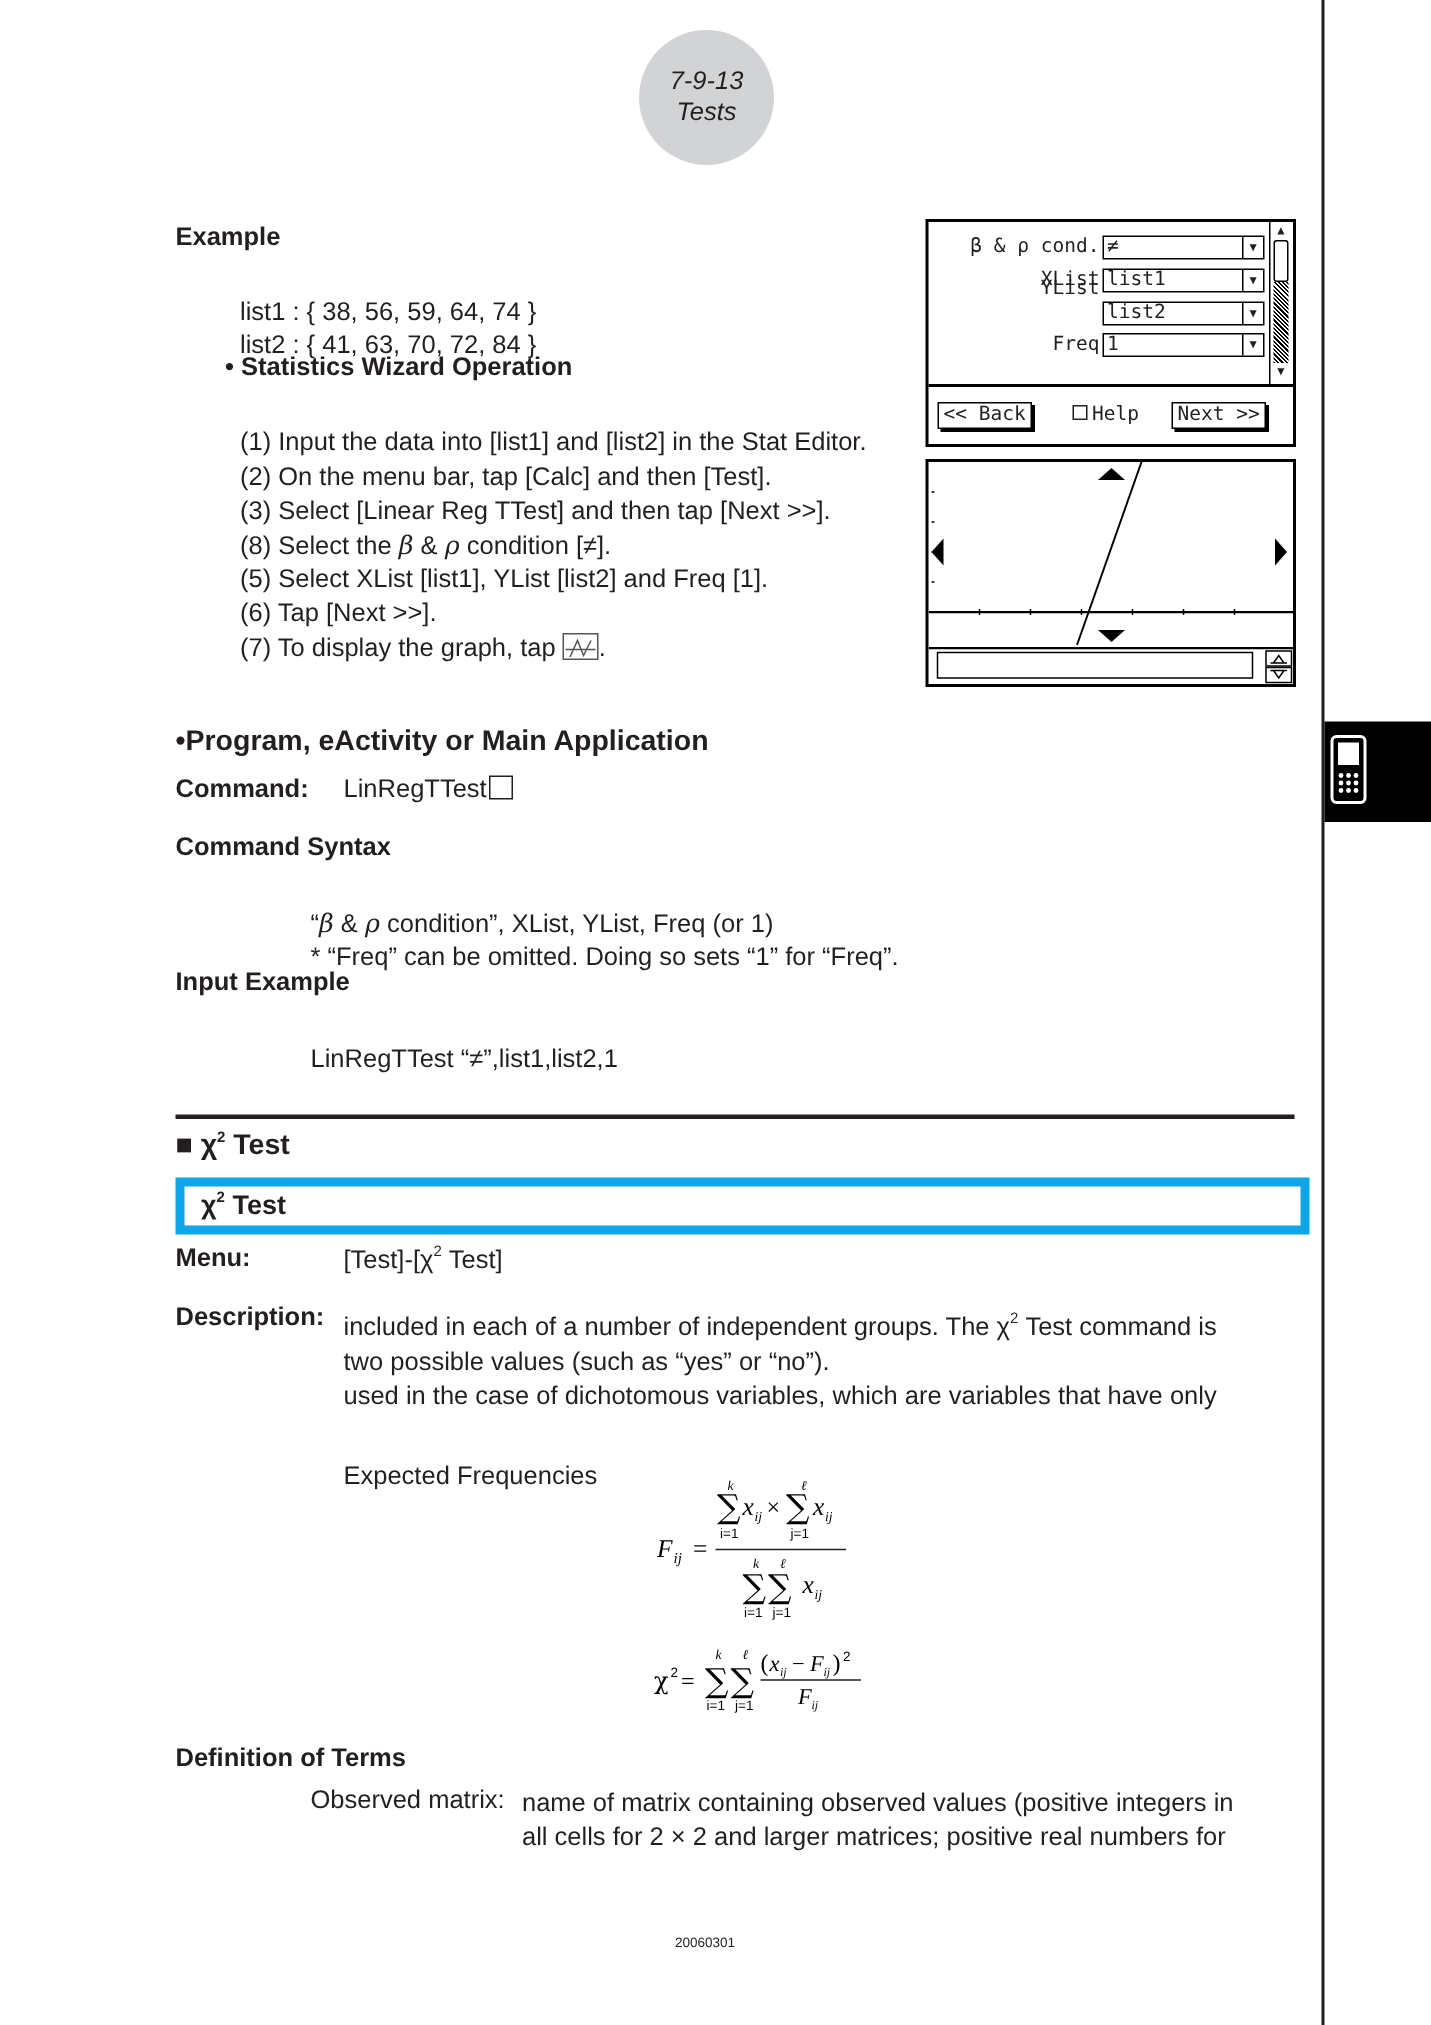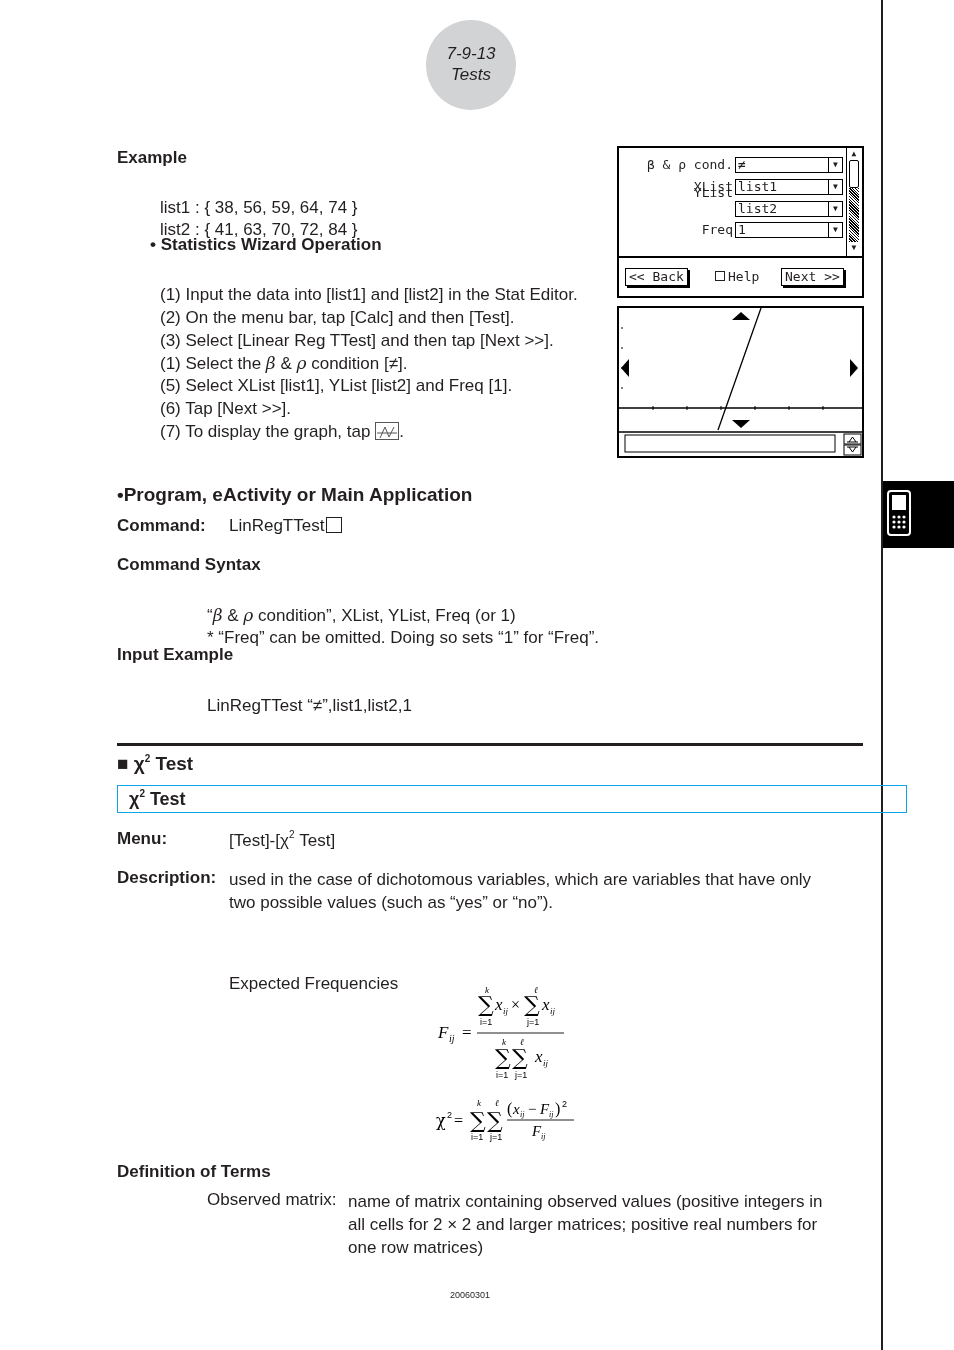--- a/index.html
+++ b/index.html
@@ -16,21 +16,21 @@
   .greek { font-family:"DejaVu Serif", serif; font-style:italic; }
   .icon-box { display:inline-block; width:14px; height:14px; border:1px solid #231f20; vertical-align:-2px; margin-left:2px; }
   .graph-icon { display:inline-block; width:22px; height:16px; border:1px solid #555; vertical-align:-3px; position:relative; }
   
   .scr { position:absolute; border:2px solid #000; background:#fff; font-family:"DejaVu Sans Mono", monospace; font-size:14px; }
   .dd { position:absolute; height:14px; border:1px solid #000; background:#fff; font-size:13px; line-height:14px; padding-left:2px; }
   .dd .arrow { position:absolute; right:0; top:0; width:13px; height:14px; border-left:1px solid #000; text-align:center; font-size:8px; line-height:14px; }
   .lbl { position:absolute; text-align:right; font-size:13px; line-height:16px; }
   .btn { position:absolute; border:1px solid #000; box-shadow:2px 2px 0 #000; font-size:13px; line-height:16px; padding:0 3px; }
   .sec-rule { position:absolute; left:117px; top:743px; width:746px; height:3px; background:#231f20; }
-  .boxed { position:absolute; left:117px; top:785px; width:744px; height:26px; border:1px solid #0ea5e9;padding-left:44px; }
+  .boxed { position:absolute; left:117px; top:785px; width:744px; height:26px; border:6px solid #0ea5e9; }
   .narrow { font-family:"Liberation Sans Narrow","Liberation Sans", sans-serif; }
   .sup { font-size:10px; vertical-align:8px; }
 </style>
 </head>
 <body>
 
 <div class="right-rule"></div>
 <div class="side-tab">
   <svg width="30" height="48" style="position:absolute;left:3px;top:8px" viewBox="0 0 30 48">
     <rect x="2" y="2" width="22" height="44" rx="3" fill="none" stroke="#fff" stroke-width="2"></rect>
@@ -57,21 +57,21 @@
 </div>
 
 <div class="abs bold" style="left:117px;top:148px;">Example</div>
 <div class="abs line" style="left:160px;top:176px;">list1 : { 38, 56, 59, 64, 74 }</div>
 <div class="abs line" style="left:160px;top:198px;">list2 : { 41, 63, 70, 72, 84 }</div>
 <div class="abs bold" style="left:150px;top:235px;">• Statistics Wizard Operation</div>
 
 <div class="abs line" style="left:160px;top:263px;">(1) Input the data into [list1] and [list2] in the Stat Editor.</div>
 <div class="abs line" style="left:160px;top:286px;">(2) On the menu bar, tap [Calc] and then [Test].</div>
 <div class="abs line" style="left:160px;top:309px;">(3) Select [Linear Reg TTest] and then tap [Next &gt;&gt;].</div>
-<div class="abs line" style="left:160px;top:332px;"><span>(1) Select the </span><span class="greek">β</span><span> &amp; </span><span class="greek">ρ</span><span> condition [≠].</span></div>
+<div class="abs line" style="left:160px;top:332px;"><span>(8) Select the </span><span class="greek">β</span><span> &amp; </span><span class="greek">ρ</span><span> condition [≠].</span></div>
 <div class="abs line" style="left:160px;top:354px;">(5) Select XList [list1], YList [list2] and Freq [1].</div>
 <div class="abs line" style="left:160px;top:377px;">(6) Tap [Next &gt;&gt;].</div>
 <div class="abs line" style="left:160px;top:400px;"><span>(7) To display the graph, tap </span><span class="graph-icon"><svg width="22" height="16" viewBox="0 0 22 16">
         <line x1="1" y1="9" x2="21" y2="9" stroke="#555"></line>
         <path d="M4 14 L9 3 L13 13 L18 3" fill="none" stroke="#555"></path>
       </svg></span><span>.</span></div>
 
 <div class="scr" style="left:617px;top:146px;width:243px;height:148px;">
   <div class="lbl" style="left:4px;top:9px;width:110px;">β &amp; ρ cond.</div>
   <div class="dd" style="left:116px;top:9px;width:104px;"><span>≠</span><span class="arrow">▼</span></div>
@@ -138,22 +138,23 @@
 <div class="abs bold narrow" style="left:117px;top:753px;font-size:19px;"><span>■ χ</span><span class="sup">2</span><span> Test</span></div>
 <div class="boxed">
   <div class="abs bold narrow" style="left:11px;top:2px;font-size:18px;"><span>χ</span><span class="sup">2</span><span>  Test</span></div>
 </div>
 
 <div class="abs bold narrow" style="left:117px;top:829px;">Menu:</div>
 <div class="abs narrow" style="left:229px;top:829px;"><span>[Test]-[χ</span><span class="sup">2</span><span> Test]</span></div>
 
 <div class="abs bold narrow" style="left:117px;top:868px;">Description:</div>
 <div class="abs narrow" style="left:229px;top:868px;line-height:23px;">
+  <div><span>included in each of a number of independent groups. The χ</span><span class="sup">2</span><span> Test command is</span></div>
+  <div>two possible values (such as “yes” or “no”).</div>
   <div>used in the case of dichotomous variables, which are variables that have only</div>
-  <div>two possible values (such as “yes” or “no”).</div>
 </div>
 
 <div class="abs narrow" style="left:229px;top:974px;">Expected Frequencies</div>
 
 <div class="abs" style="left:438px;top:985px;">
   <svg width="140" height="100" viewBox="0 0 140 100">
     <text x="0" y="53" font-family="Liberation Serif, serif" font-style="italic" font-size="17">F</text>
     <text x="11" y="57" font-family="Liberation Serif, serif" font-style="italic" font-size="10">ij</text>
     <text x="24" y="53" font-family="Liberation Serif, serif" font-size="17">=</text>
     <line x1="39" y1="48" x2="126" y2="48" stroke="#231f20"></line>
@@ -202,16 +203,15 @@
     <text x="96" y="42" font-family="Liberation Serif, serif" font-style="italic" font-size="15">F</text>
     <text x="105" y="45" font-family="Liberation Serif, serif" font-style="italic" font-size="8">ij</text>
   </svg>
 </div>
 
 <div class="abs bold narrow" style="left:117px;top:1162px;">Definition of Terms</div>
 <div class="abs narrow" style="left:207px;top:1190px;">Observed matrix:</div>
 <div class="abs narrow" style="left:348px;top:1190px;line-height:23px;">
   <div>name of matrix containing observed values (positive integers in</div>
   <div>all cells for 2 × 2 and larger matrices; positive real numbers for</div>
-  <div>one row matrices)</div>
 </div>
 
 <div class="abs" style="left:450px;top:1290px;font-size:9px;">20060301</div>
 
 </body></html>

